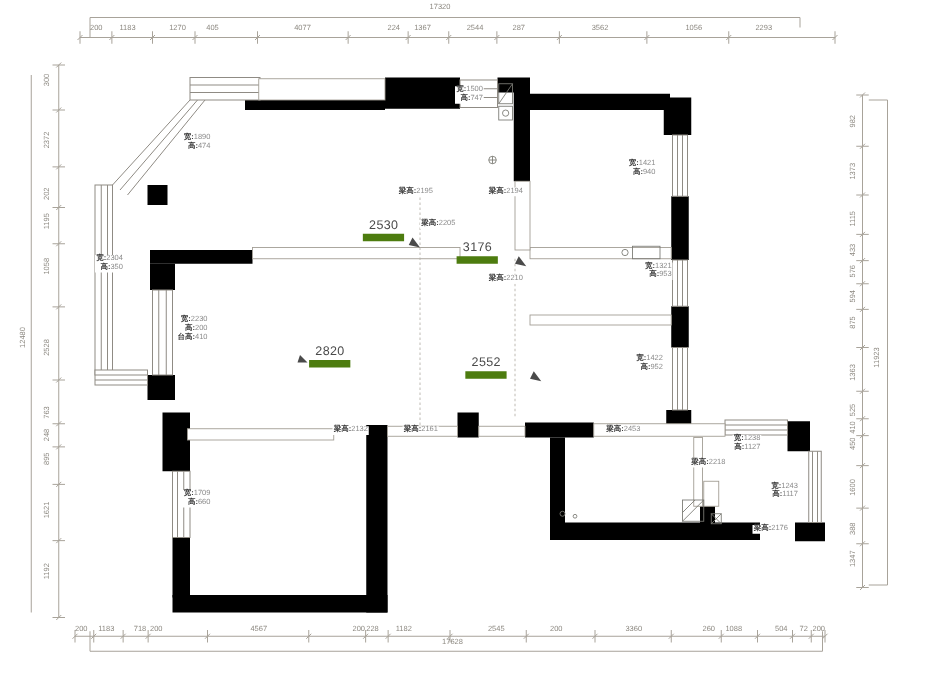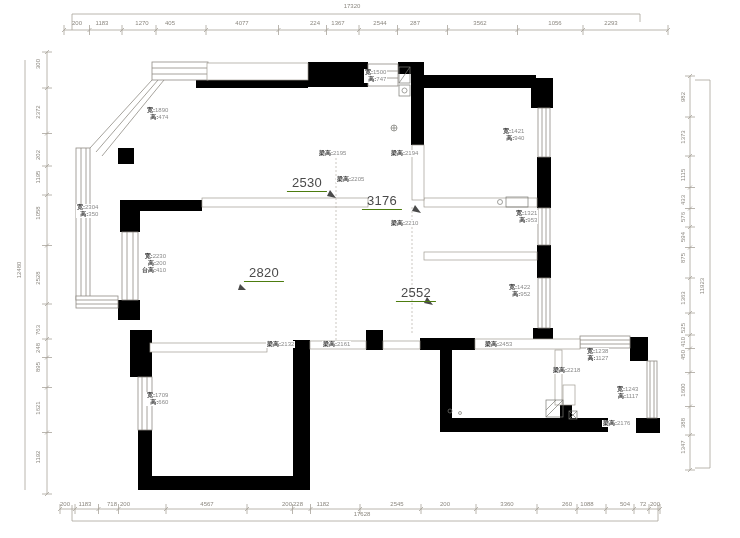--- a/index.html
+++ b/index.html
@@ -9,22 +9,22 @@
   .dim-label{position:absolute;font-size:6px;color:#8c8880;white-space:nowrap;
              transform:translate(-50%,-50%);}
   .dim-label.rot{transform:translate(-50%,-50%) rotate(-90deg);}
   .anno{position:absolute;font-size:6px;line-height:7px;white-space:nowrap;
         background:#fff;text-align:right;padding:0 1px;}
   .anno .pre{color:#3c3c3c;font-weight:bold;}
   .anno .val{color:#8a8a8a;}
   .hl{position:absolute;font-size:6px;line-height:7px;white-space:nowrap;background:#fff;padding:0 1px;}
   .hl .pre{color:#3c3c3c;font-weight:bold;}
   .hl .val{color:#8a8a8a;}
-  .measure{position:absolute;font-size:13px;color:#4a4a4a;white-space:nowrap;
-           transform:translate(-50%,0);border-bottom:1px solid #4d7c0f;
+  .measure{position:absolute;font-size:10px;color:#4a4a4a;white-space:nowrap;
+           transform:translate(-50%,0);border-bottom:6px solid #4d7c0f;
            padding:0 5px 1px 5px;letter-spacing:.3px;}
 </style>
 </head>
 <body>
 
 <div id="canvas">
 
   <svg id="plan-svg" width="740" height="538" viewBox="0 0 740 538">
 
     <g stroke="#a8a39a" stroke-width="0.8" fill="none">
@@ -391,16 +391,16 @@
       <div class="hl" style="left: 390px; top: 150px;"><span class="pre">梁高:</span><span class="val">2194</span></div>
       <div class="hl" style="left: 336px; top: 176px;"><span class="pre">梁高:</span><span class="val">2205</span></div>
       <div class="hl" style="left: 390px; top: 220px;"><span class="pre">梁高:</span><span class="val">2210</span></div>
       <div class="hl" style="left: 266px; top: 341px;"><span class="pre">梁高:</span><span class="val">2132</span></div>
       <div class="hl" style="left: 322px; top: 341px;"><span class="pre">梁高:</span><span class="val">2161</span></div>
       <div class="hl" style="left: 484px; top: 341px;"><span class="pre">梁高:</span><span class="val">2453</span></div>
       <div class="hl" style="left: 552px; top: 367px;"><span class="pre">梁高:</span><span class="val">2218</span></div>
       <div class="hl" style="left: 602px; top: 420px;"><span class="pre">梁高:</span><span class="val">2176</span></div>
       <div class="measure" style="left: 307px; top: 175px;">2530</div>
       <div class="measure" style="left: 382px; top: 193px;">3176</div>
-      <div class="measure" style="left: 264px; top: 265px;">2820</div>
-      <div class="measure" style="left: 416px; top: 285px;">2552</div>
+      <div class="measure" style="left: 264px; top: 276px;">2820</div>
+      <div class="measure" style="left: 389px; top: 285px;">2552</div>
     </div>
 </div>
 
 </body></html>

